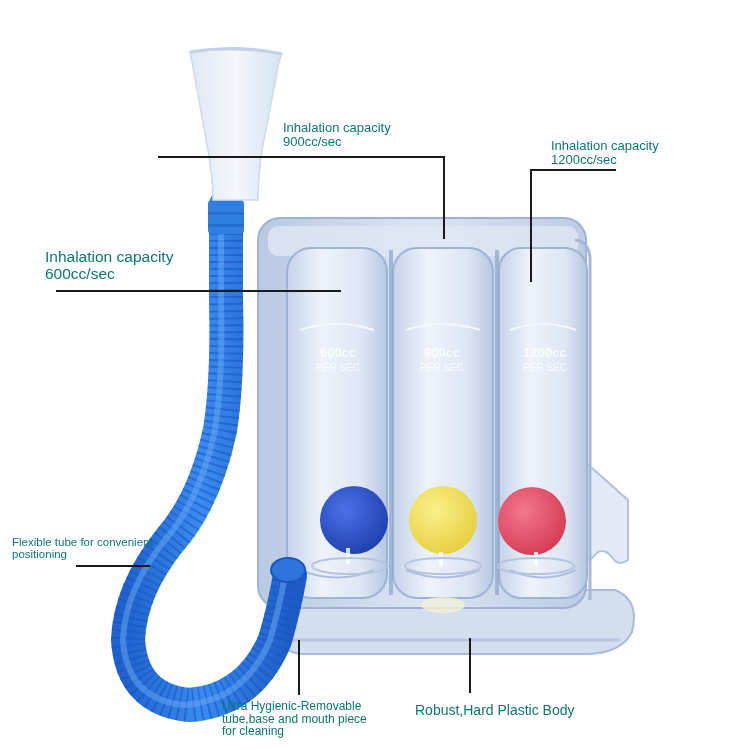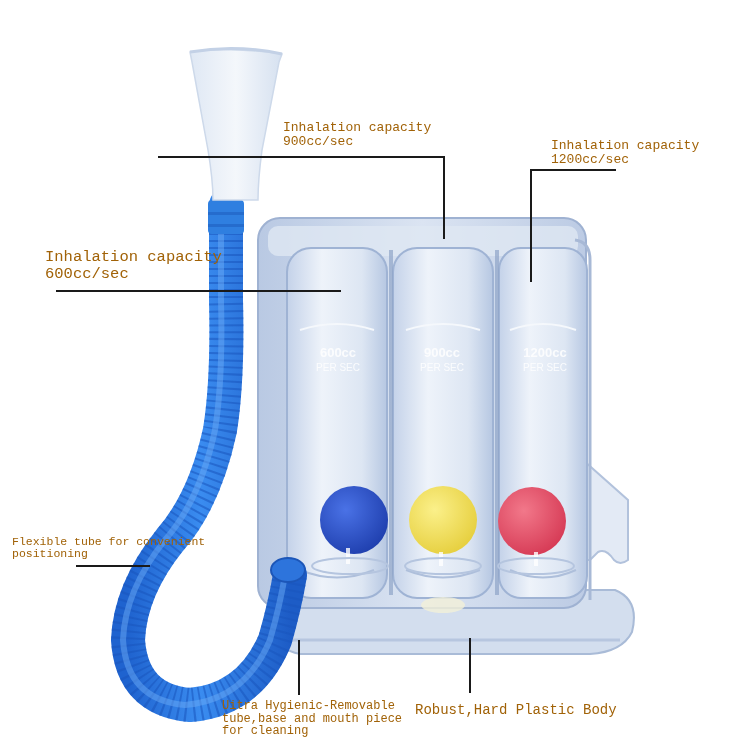--- a/index.html
+++ b/index.html
@@ -1,20 +1,20 @@
 <!DOCTYPE html>
 <html><head>
   <meta charset="utf-8">
   <style>
     html, body { margin: 0; padding: 0; background: #ffffff; }
     body { width: 750px; height: 750px; position: relative; overflow: hidden;
            font-family: "Liberation Sans", "DejaVu Sans", sans-serif; color: #222; }
     .stage { position: absolute; left: 0; top: 0; width: 750px; height: 750px; }
     svg.art { position: absolute; left: 0; top: 0; }
-    .label { position: absolute; color: #a16207; line-height: 1.08; white-space: nowrap; font-family: Liberation Mono, monospace; }
+    .label { position: absolute; color: #0f766e; line-height: 1.08; white-space: nowrap; }
     .label .l { display: block; }
     .lbl-600 { left: 45px; top: 249px; font-size: 15.5px; }
     .lbl-900 { left: 283px; top: 121px; font-size: 13px; }
     .lbl-1200 { left: 551px; top: 139px; font-size: 13px; }
     .lbl-flex { left: 12px; top: 536px; font-size: 11.5px; }
     .lbl-hyg { left: 222px; top: 700px; font-size: 12px; line-height: 1.05; }
     .lbl-body { left: 415px; top: 703px; font-size: 14px; }
     .lead { position: absolute; background: #1a1a1a; }
   </style>
 </head>

